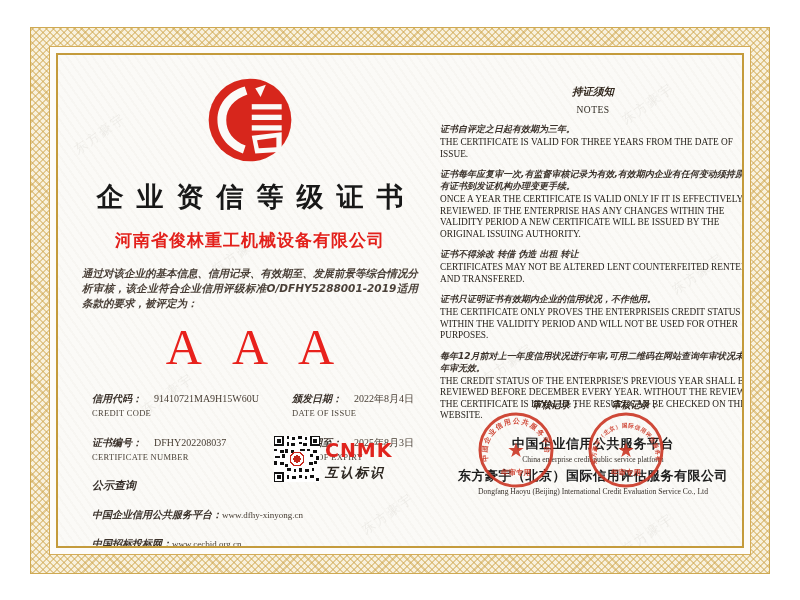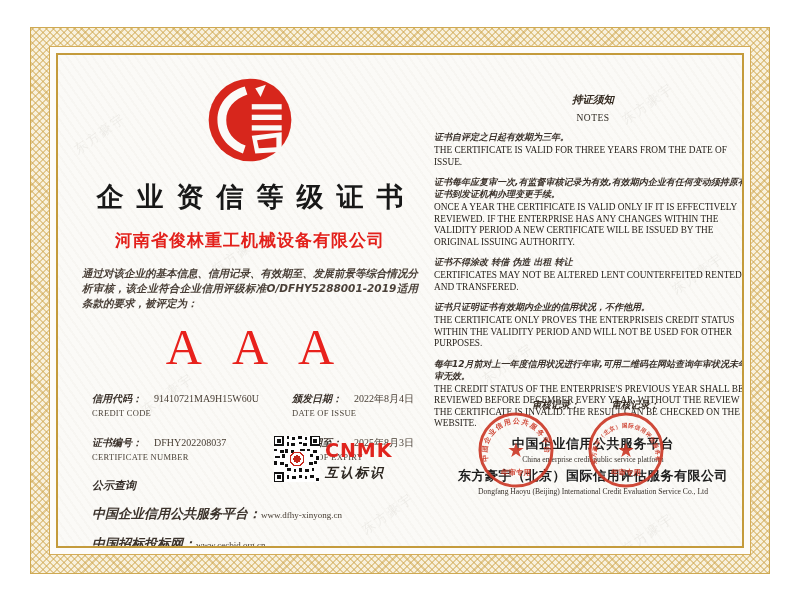--- a/index.html
+++ b/index.html
@@ -27,33 +27,33 @@
   .intro{margin:14px 6px 0 6px;font-size:10.5px;line-height:15px;color:#4a4038;text-align:justify;
          font-style:italic;font-weight:bold;}
   .rating{margin-top:10px;font-family:"Liberation Serif","DejaVu Serif",serif;font-size:50px;color:#e8211c;
           letter-spacing:30px;text-indent:30px;line-height:52px;}
   .fields{margin:14px 4px 0 16px;display:grid;grid-template-columns:200px 130px;grid-row-gap:13px;text-align:left;}
   .f-label{font-size:10px;font-weight:bold;color:#3c332c;font-style:italic;}
   .f-value{font-size:10px;color:#463c32;font-family:"Liberation Serif","DejaVu Serif",serif;padding-left:12px;}
   .f-sub{font-size:8.5px;color:#4c443a;font-family:"Liberation Serif","DejaVu Serif",serif;margin-top:2px;letter-spacing:.3px;}
   .inq-title{margin:16px 0 0 16px;text-align:left;font-size:11px;font-weight:bold;color:#38302a;font-style:italic;}
   .inq-link{margin:10px 0 0 16px;text-align:left;}
-  .l-label{font-size:13px;font-weight:bold;color:#3c332c;font-style:italic;}
+  .l-label{font-size:10px;font-weight:bold;color:#3c332c;font-style:italic;}
   .l-url{font-size:9px;color:#463c32;font-family:"Liberation Serif","DejaVu Serif",serif;}
   .qr-block{position:absolute;left:216px;top:381px;width:140px;text-align:left;}
   .qr-row{display:flex;align-items:center;}
   .qr-text{margin-left:5px;}
   .cnmk{font-size:19px;font-weight:bold;color:#e0231d;letter-spacing:1px;line-height:20px;}
   .mutual{font-size:13px;color:#2c2620;font-style:italic;font-weight:bold;letter-spacing:2px;margin-top:4px;}
   
-  .right-col{position:absolute;left:376px;top:38px;width:318px;text-align:left;}
+  .right-col{position:absolute;left:376px;top:30px;width:318px;text-align:left;}
   .notes-title-cn{text-align:center;font-size:10.5px;font-weight:bold;color:#33291f;font-style:italic;}
   .notes-title-en{text-align:center;font-size:9.5px;color:#2f2a22;font-family:"Liberation Serif","DejaVu Serif",serif;
                   margin-top:6px;letter-spacing:.5px;}
-  .note{margin-top:8px;}
+  .note{margin-top:8px;margin-left:6px;}
   .note-cn{font-size:9px;font-weight:bold;color:#3c332c;line-height:12px;font-style:italic;}
   .note-en{font-size:9.3px;color:#27221c;line-height:11.5px;font-family:"Liberation Serif","DejaVu Serif",serif;
            margin-top:2px;}
   .review-row{position:absolute;left:474px;top:344px;display:flex;gap:32px;}
   .review-label{font-size:9.5px;font-weight:bold;color:#33291f;font-style:italic;}
   .issuers{position:absolute;left:376px;top:380px;width:318px;text-align:center;}
   .iss-cn{font-size:13px;font-weight:bold;color:#1d1d1d;letter-spacing:.5px;white-space:nowrap;}
   .iss-en{font-size:7.6px;color:#37302a;font-family:"Liberation Serif","DejaVu Serif",serif;margin:2px 0 3px 0;white-space:nowrap;}
   .seal{position:absolute;opacity:.92;}
   .seal1{left:419px;top:356px;}

